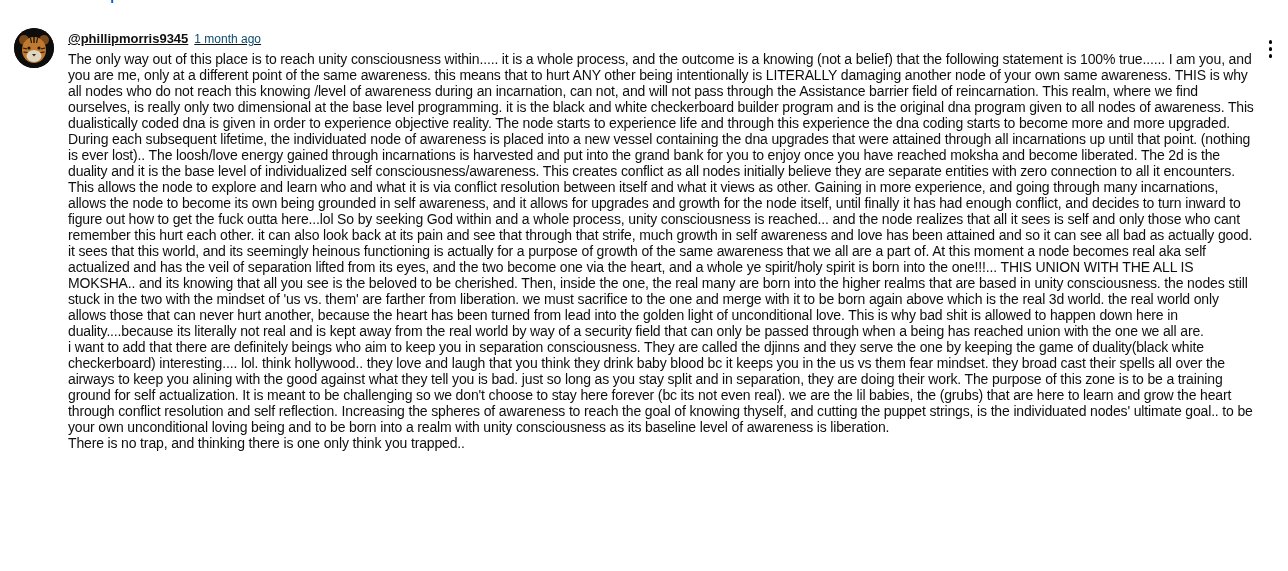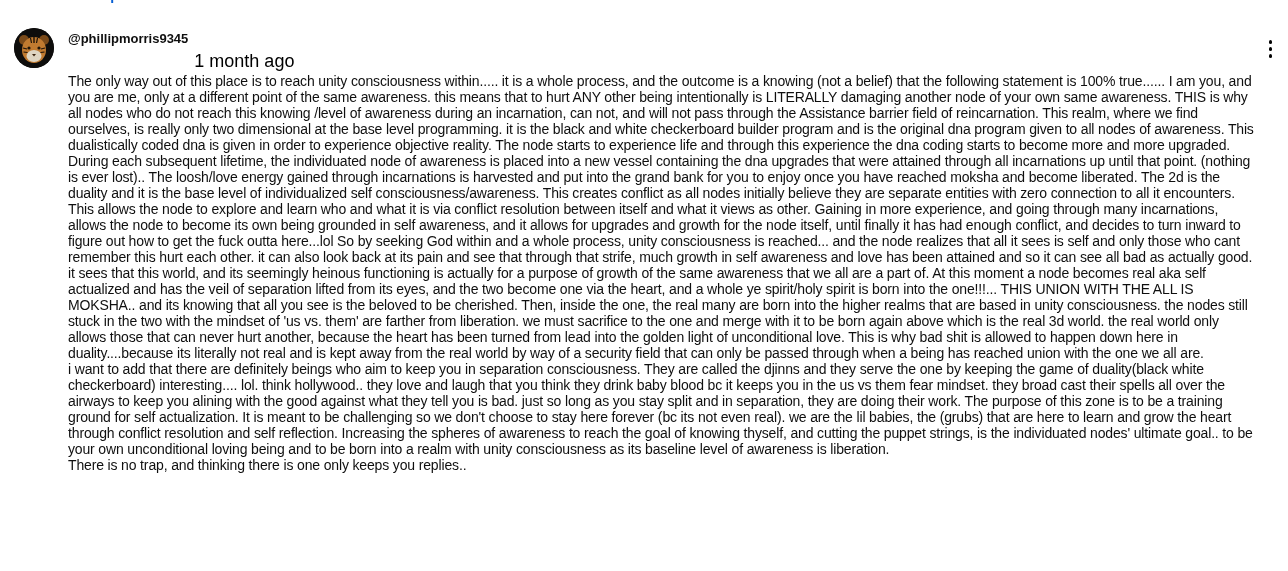--- a/index.html
+++ b/index.html
@@ -35,36 +35,36 @@
     border-radius: 50%;
     overflow: hidden;
     flex-shrink: 0;
     margin-right: 14px;
     cursor: pointer;
     background: #101010;
   }
   .comment-main { flex: 1; min-width: 0; }
   .comment-header {
     display: flex;
-    align-items: flex-start;
+    align-items: center;
     margin: 2px 0 3px 0;
     line-height: 18px;
+    text-decoration: underline;
   }
   .author {
     font-size: 13px;
     font-weight: bold;
     color: #0f0f0f;
     margin-right: 6px;
     cursor: pointer;
   }
   .timestamp {
-    font-size: 18px;
-    color: #000000;
+    font-size: 12px;
+    color: #0c4a6e;
     cursor: pointer;
-    margin-top: 22px;
   }
   .comment-body {
     font-size: 14px;
     line-height: 16px;
     letter-spacing: -0.15px;
     color: #0f0f0f;
     max-width: 1186px;
   }
   .comment-body p { margin: 0; }
   .kebab {
@@ -126,21 +126,21 @@
     </div>
 
     <div class="comment-main">
       <div class="comment-header">
         <span class="author">@phillipmorris9345</span>
         <span class="timestamp">1 month ago</span>
       </div>
       <div class="comment-body">
         <p>The only way out of this place is to reach unity consciousness within..... it is a whole process, and the outcome is a knowing (not a belief) that the following statement is 100% true...... I am you, and you are me, only at a different point of the same awareness. this means that to hurt ANY other being intentionally is LITERALLY damaging another node of your own same awareness. THIS is why all nodes who do not reach this knowing /level of awareness during an incarnation, can not, and will not pass through the Assistance barrier field of reincarnation. This realm, where we find ourselves, is really only two dimensional at the base level programming. it is the black and white checkerboard builder program and is the original dna program given to all nodes of awareness. This dualistically coded dna is given in order to experience objective reality. The node starts to experience life and through this experience the dna coding starts to become more and more upgraded. During each subsequent lifetime, the individuated node of awareness is placed into a new vessel containing the dna upgrades that were attained through all incarnations up until that point. (nothing is ever lost).. The loosh/love energy gained through incarnations is harvested and put into the grand bank for you to enjoy once you have reached moksha and become liberated. The 2d is the duality and it is the base level of individualized self consciousness/awareness. This creates conflict as all nodes initially believe they are separate entities with zero connection to all it encounters. This allows the node to explore and learn who and what it is via conflict resolution between itself and what it views as other. Gaining in more experience, and going through many incarnations, allows the node to become its own being grounded in self awareness, and it allows for upgrades and growth for the node itself, until finally it has had enough conflict, and decides to turn inward to figure out how to get the fuck outta here...lol So by seeking God within and a whole process, unity consciousness is reached... and the node realizes that all it sees is self and only those who cant remember this hurt each other. it can also look back at its pain and see that through that strife, much growth in self awareness and love has been attained and so it can see all bad as actually good. it sees that this world, and its seemingly heinous functioning is actually for a purpose of growth of the same awareness that we all are a part of. At this moment a node becomes real aka self actualized and has the veil of separation lifted from its eyes, and the two become one via the heart, and a whole ye spirit/holy spirit is born into the one!!!... THIS UNION WITH THE ALL IS MOKSHA.. and its knowing that all you see is the beloved to be cherished. Then, inside the one, the real many are born into the higher realms that are based in unity consciousness. the nodes still stuck in the two with the mindset of 'us vs. them' are farther from liberation. we must sacrifice to the one and merge with it to be born again above which is the real 3d world. the real world only allows those that can never hurt another, because the heart has been turned from lead into the golden light of unconditional love. This is why bad shit is allowed to happen down here in duality....because its literally not real and is kept away from the real world by way of a security field that can only be passed through when a being has reached union with the one we all are.</p>
         <p>i want to add that there are definitely beings who aim to keep you in separation consciousness. They are called the djinns and they serve the one by keeping the game of duality(black white checkerboard) interesting.... lol. think hollywood.. they love and laugh that you think they drink baby blood bc it keeps you in the us vs them fear mindset. they broad cast their spells all over the airways to keep you alining with the good against what they tell you is bad. just so long as you stay split and in separation, they are doing their work. The purpose of this zone is to be a training ground for self actualization. It is meant to be challenging so we don't choose to stay here forever (bc its not even real). we are the lil babies, the (grubs) that are here to learn and grow the heart through conflict resolution and self reflection. Increasing the spheres of awareness to reach the goal of knowing thyself, and cutting the puppet strings, is the individuated nodes' ultimate goal.. to be your own unconditional loving being and to be born into a realm with unity consciousness as its baseline level of awareness is liberation.</p>
-        <p>There is no trap, and thinking there is one only keeps you replies..</p>
+        <p>There is no trap, and thinking there is one only think you trapped..</p>
       </div>
     </div>
 
     <button class="kebab" aria-label="More options">
       <span style="display:flex;flex-direction:column;gap:3.5px;align-items:center;">
         <span class="dot"></span>
         <span class="dot"></span>
         <span class="dot"></span>
       </span>
     </button>

